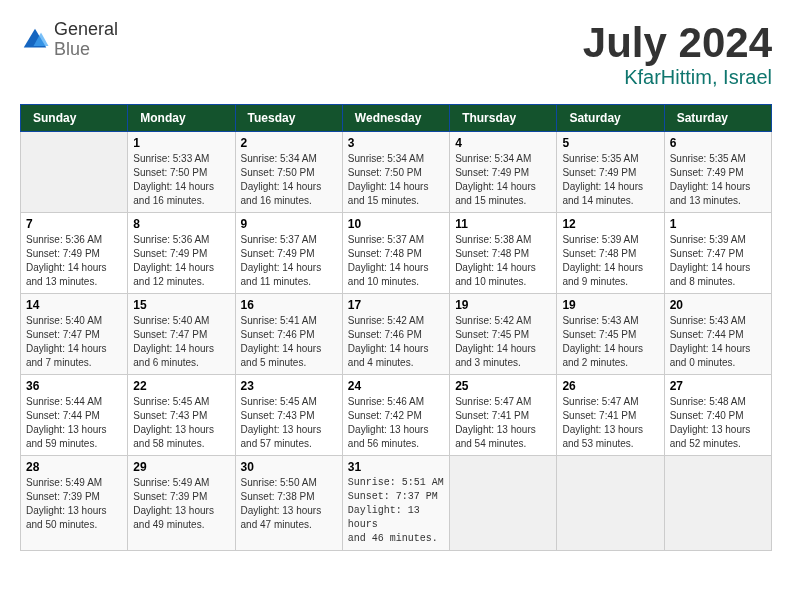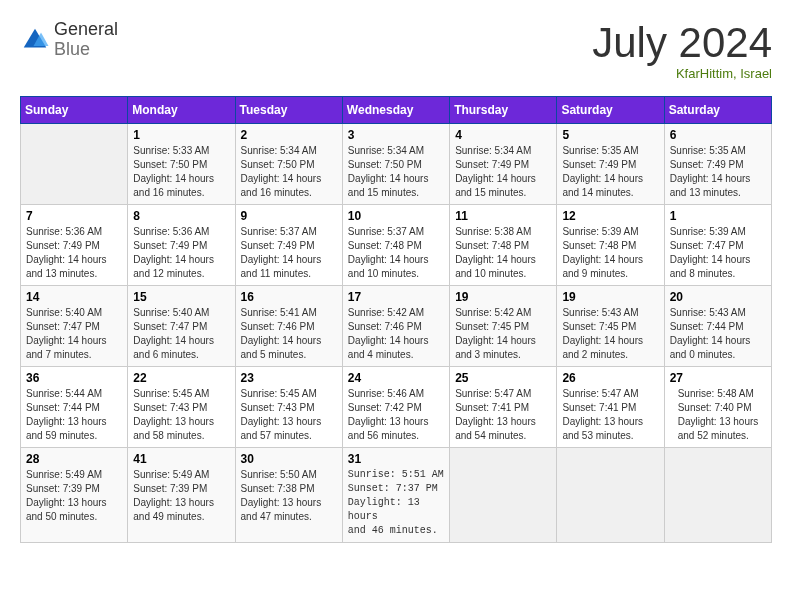--- a/index.html
+++ b/index.html
@@ -32,37 +32,37 @@
     .logo-icon {
       width: 30px;
       height: 30px;
       margin-right: 4px;
     }
     .title-block {
       text-align: right;
     }
     .month-title {
       font-size: 42px;
-      font-weight: normal;
+      font-weight: bold;
       color: #333;
       line-height: 1.1;
     }
     .location-title {
-      font-size: 13px;
-      color: #4d7c0f;
+      font-size: 20px;
+      color: #0f766e;
     }
     table {
       width: 100%;
       border-collapse: collapse;
       font-size: 11px;
     }
     thead tr th {
-      background-color: #6d28d9;
+      background-color: #14532d;
       color: #fff;
-      padding: 6px 4px;
+      padding: 6px 12px;
       text-align: left;
       font-size: 12px;
       font-weight: bold;
       border: 1px solid #0d47a1;
     }
     tbody tr td {
       border: 1px solid #ccc;
       padding: 4px 5px;
       vertical-align: top;
       width: calc(100% / 7);
@@ -308,36 +308,36 @@
         </td>
         <td>
           <span class="day-number">26</span>
           <div class="day-info" style="white-space: pre-line;">Sunrise: 5:47 AM
 Sunset: 7:41 PM
 Daylight: 13 hours
 and 53 minutes.</div>
         </td>
         <td>
           <span class="day-number">27</span>
-          <div class="day-info" style="white-space: pre-line; margin-left: 8px;">Sunrise: 5:48 AM
+          <div class="day-info" style="white-space: pre-line;">Sunrise: 5:48 AM
 Sunset: 7:40 PM
 Daylight: 13 hours
 and 52 minutes.</div>
         </td>
       </tr>
       <tr>
         <td>
           <span class="day-number">28</span>
           <div class="day-info" style="white-space: pre-line;">Sunrise: 5:49 AM
 Sunset: 7:39 PM
 Daylight: 13 hours
 and 50 minutes.</div>
         </td>
         <td>
-          <span class="day-number">41</span>
+          <span class="day-number">29</span>
           <div class="day-info" style="white-space: pre-line;">Sunrise: 5:49 AM
 Sunset: 7:39 PM
 Daylight: 13 hours
 and 49 minutes.</div>
         </td>
         <td>
           <span class="day-number">30</span>
           <div class="day-info" style="white-space: pre-line;">Sunrise: 5:50 AM
 Sunset: 7:38 PM
 Daylight: 13 hours

